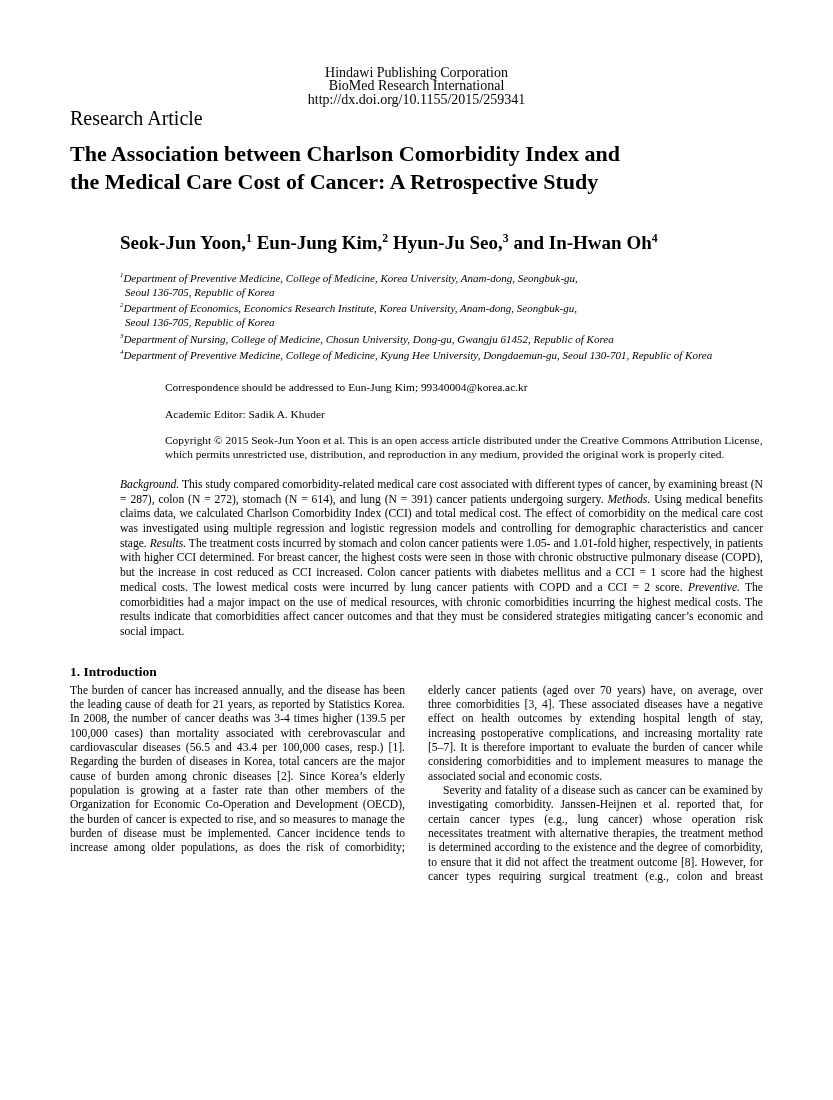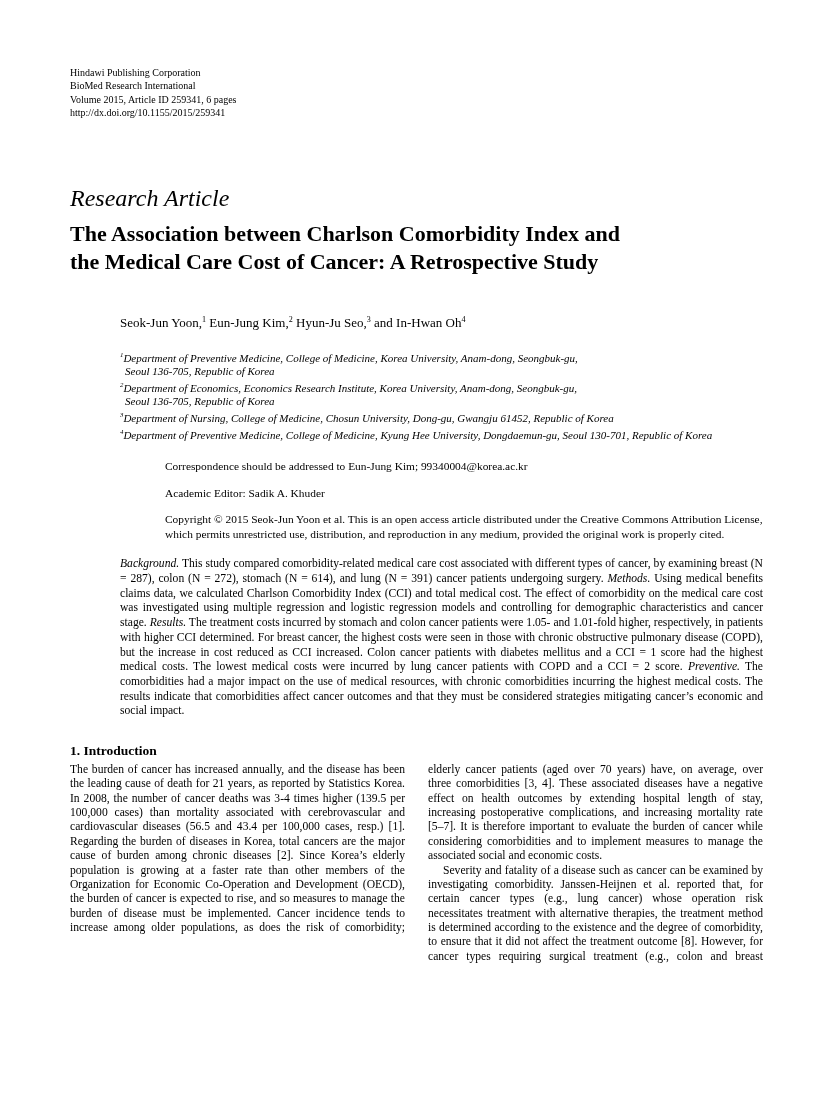--- a/index.html
+++ b/index.html
@@ -5,29 +5,29 @@
   * { box-sizing: border-box; }
   html, body { margin: 0; padding: 0; }
   body {
     width: 833px; height: 1100px;
     background: #ffffff; color: #000000;
     font-family: "Liberation Serif", "DejaVu Serif", serif;
     overflow: hidden;
   }
   .page { width: 833px; height: 1100px; padding: 66px 70px 0 70px; position: relative; }
 
-  .pub-header { font-size: 10px; line-height: 13.4px; }
+  .pub-header { font-size: 14px; line-height: 13.4px; text-align: center; }
 
-  .article-type { margin-top: 66px; font-size: 24px; font-style: italic; line-height: 24px; }
+  .article-type { font-size: 20px; line-height: 24px; }
 
   .paper-title { margin-top: 10px; font-size: 22px; font-weight: bold; line-height: 28px; }
 
   .meta-block { margin-left: 50px; }
 
-  .authors { margin-top: 38px; font-size: 13px; font-weight: normal; line-height: 18px; }
+  .authors { margin-top: 38px; font-size: 19px; font-weight: bold; line-height: 18px; }
   sup { font-size: 62%; line-height: 0; vertical-align: super; }
 
   .affiliations { margin-top: 20px; font-size: 11px; font-style: italic; line-height: 13.6px; }
   .affiliation + .affiliation { margin-top: 3px; }
   .aff-cont { padding-left: 5px; }
 
   .meta-line { font-size: 11.4px; line-height: 14px; margin-left: 45px; }
   .correspondence { margin-top: 17px; }
   .history { margin-top: 15px; }
   .editor { margin-top: 13px; }
@@ -46,21 +46,20 @@
   .col p.cont { text-align-last: justify; }
 </style>
 </head>
 <body>
 
 <div class="page">
 
   <div class="pub-header">
     <div>Hindawi Publishing Corporation</div>
     <div>BioMed Research International</div>
-    <div>Volume 2015, Article ID 259341, 6 pages</div>
     <div>http://dx.doi.org/10.1155/2015/259341</div>
   </div>
 
   <div class="article-type">Research Article</div>
 
   <div class="paper-title">
     <div>The Association between Charlson Comorbidity Index and</div>
     <div>the Medical Care Cost of Cancer: A Retrospective Study</div>
   </div>
 

